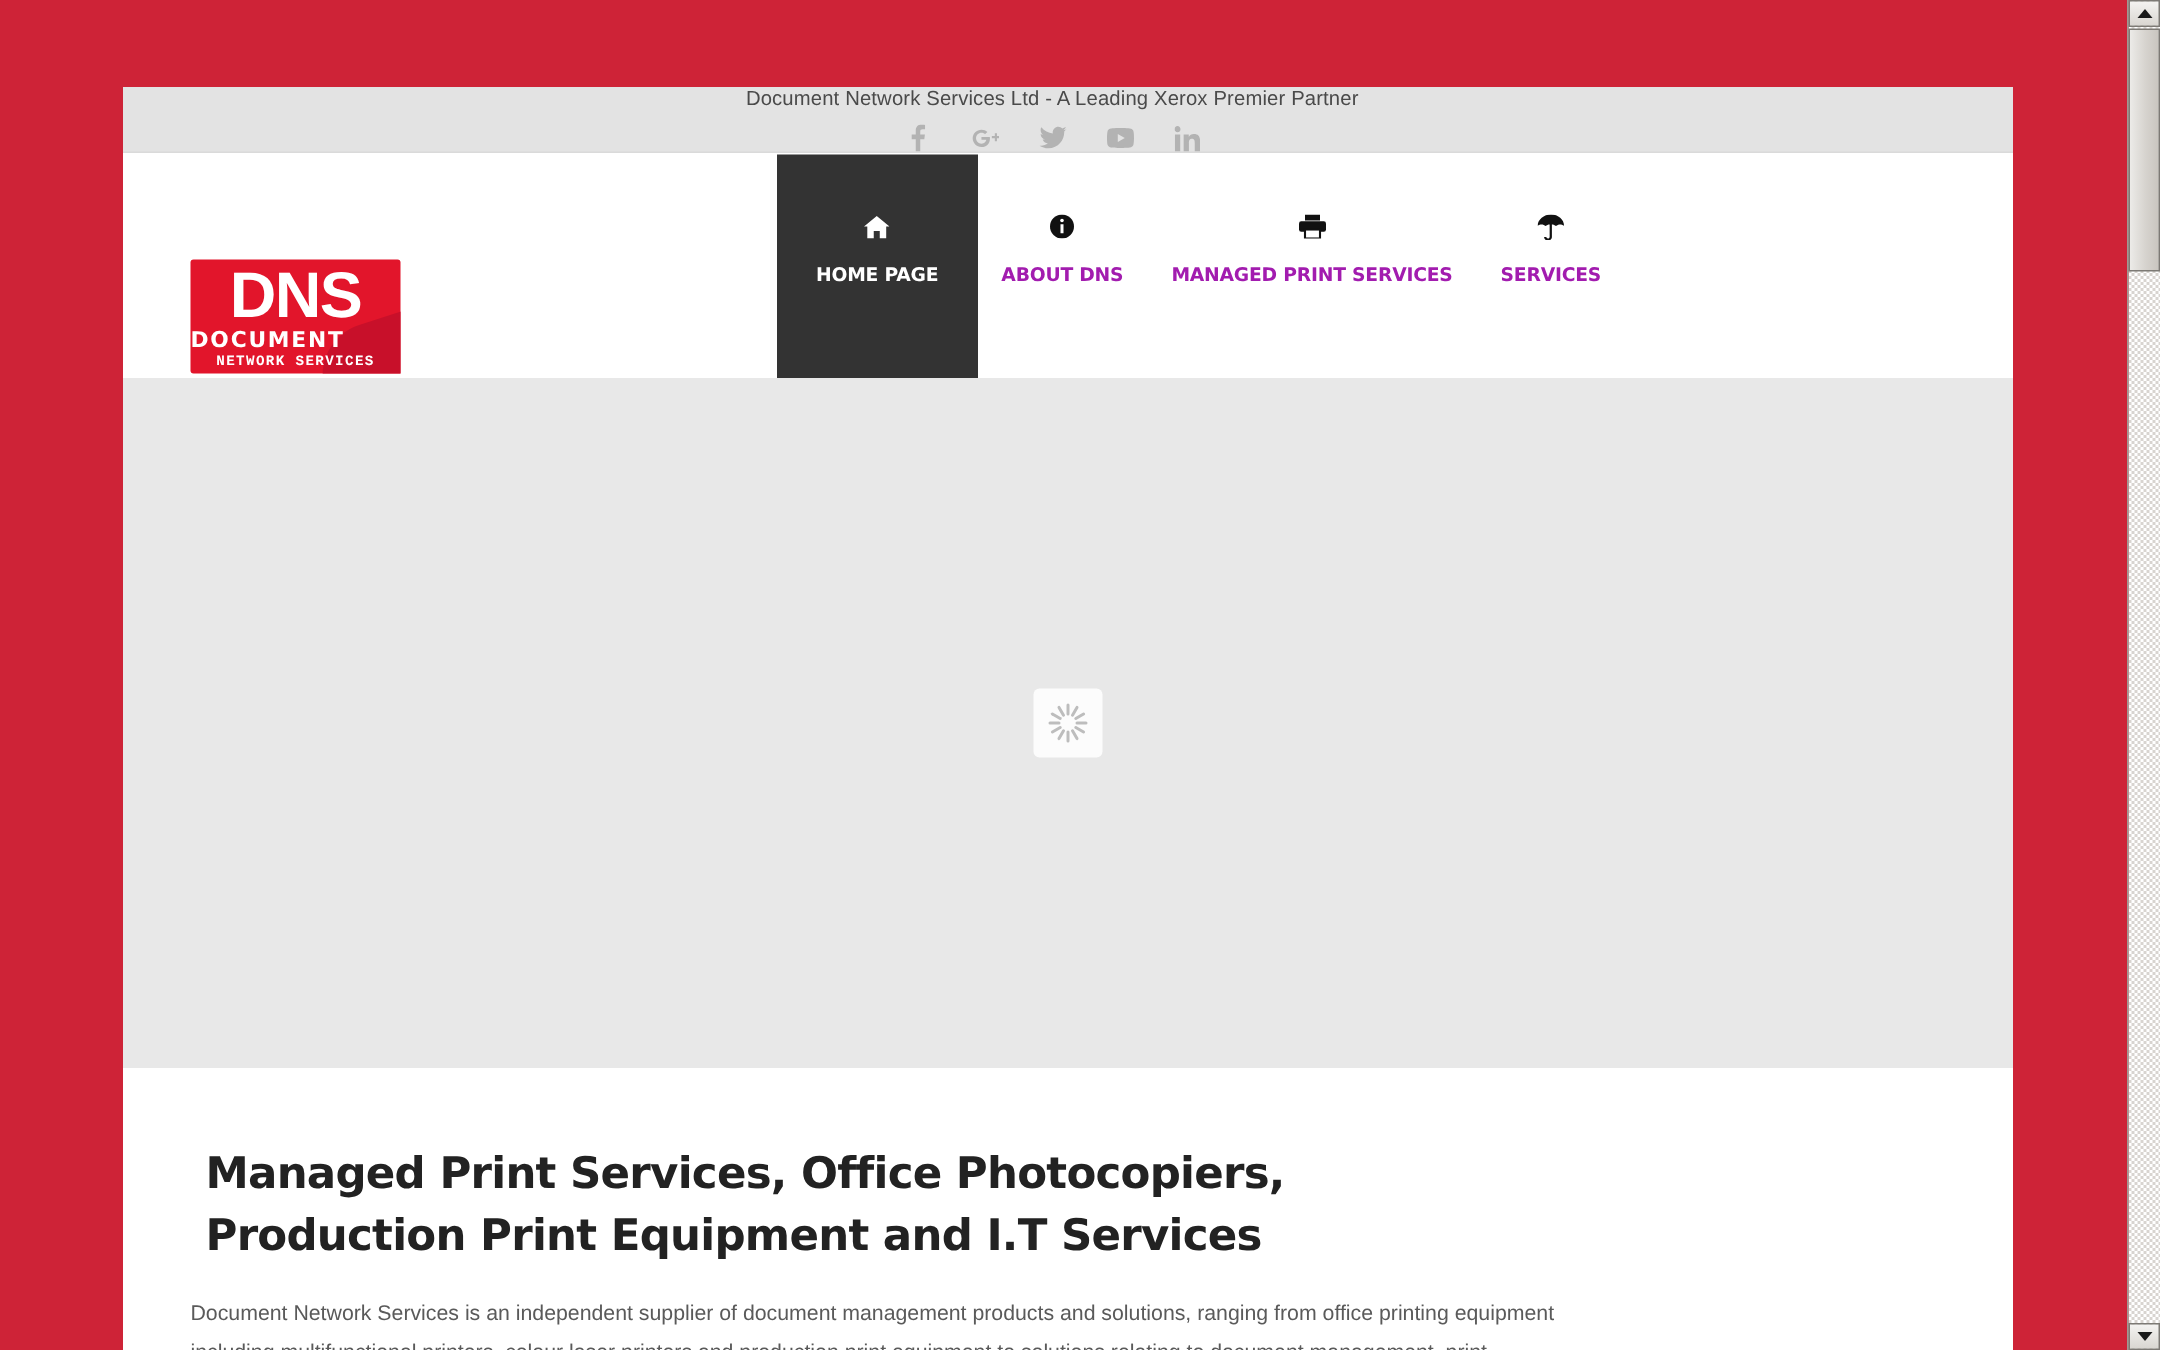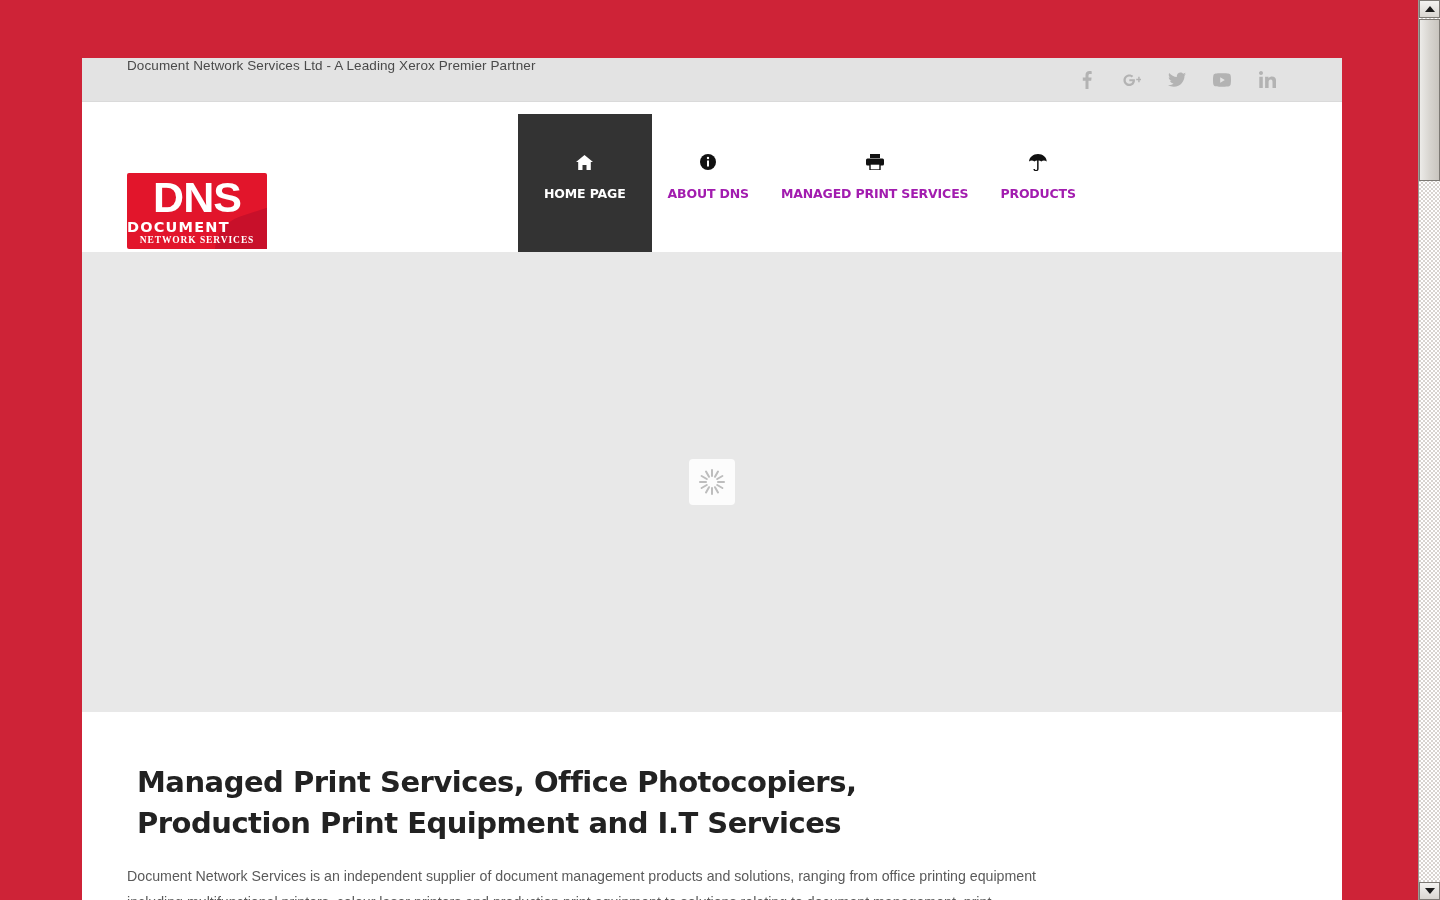--- a/index.html
+++ b/index.html
@@ -35,22 +35,24 @@
     background: #ffffff;
     min-height: 842px;
   }
 
   
   #topbar {
     height: 44px;
     background: #e3e3e3;
     border-bottom: 1px solid #dadada;
     display: flex;
+    align-items: center;
     justify-content: space-between;
     padding: 0 66px 0 45px;
+    flex-direction: column;
   }
 
   #topbar-text {
     font-size: 13.5px;
     color: #4a4a4a;
     letter-spacing: .1px;
     white-space: nowrap;
   }
 
   #social {
@@ -127,34 +129,34 @@
     line-height: 15px;
     letter-spacing: 1.2px;
     color: #ffffff;
     z-index: 2;
   }
   #logo-l2 {
     position: absolute;
     left: 0; right: 0;
     top: 62px;
     text-align: center;
-    font-family: Liberation Serif, serif;
+    font-family: Liberation Mono, monospace;
     font-weight: bold;
     font-size: 9.5px;
     line-height: 11px;
     letter-spacing: .9px;
     color: #ffffff;
     z-index: 2;
   }
 
   
   #nav {
     position: absolute;
     left: 436px;
-    top: 12px;
+    top: 1px;
     height: 150px;
     display: flex;
     align-items: flex-start;
   }
 
   .nav-item {
     position: relative;
     padding: 35px 16px 0 16px;
     height: 150px;
     text-align: center;
@@ -375,21 +377,21 @@
           </span>
           <div class="nav-label">MANAGED PRINT SERVICES</div>
         </div>
 
         <div class="nav-item">
           <span class="nav-icon">
             <svg width="18" height="17" viewBox="0 0 18 17">
                 <path d="M9 0C4.2 0 .3 3.3 0 7.5c1-.6 1.8-.9 2.7-.9 1 0 1.9.4 2.7 1 .7-.6 1.7-1 2.7-1V15c0 .6-.5 1-1.1 1s-1.1-.5-1.1-1H4.4c0 1.3 1.2 2.4 2.6 2.4S9.6 16.3 9.6 15V6.6c1 0 2 .4 2.7 1 .8-.6 1.7-1 2.7-1 .9 0 1.7.3 2.7.9C17.7 3.3 13.8 0 9 0z"></path>
               </svg>
           </span>
-          <div class="nav-label">PRODUCTS</div>
+          <div class="nav-label">SERVICES</div>
         </div>
 
 
 
 
       </nav>
     </div>
 
     <div id="slider">
       <div id="spinner-box">

